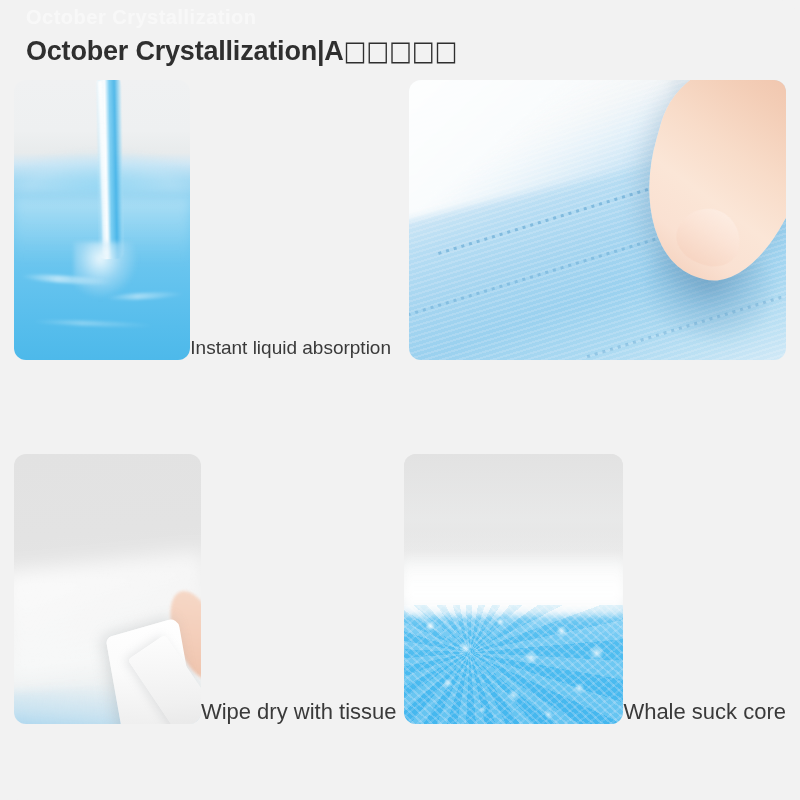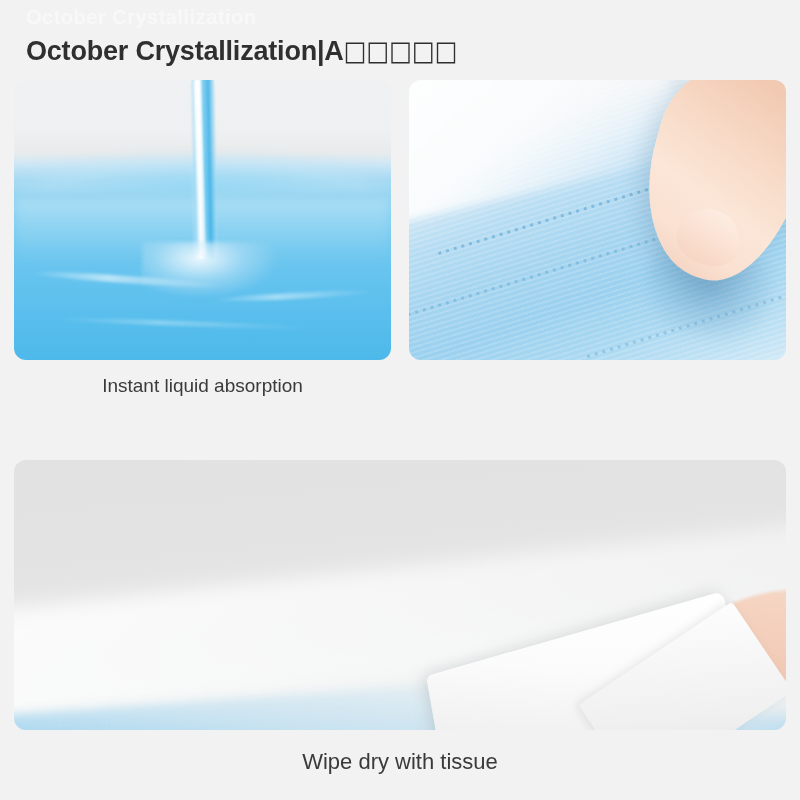--- a/index.html
+++ b/index.html
@@ -62,27 +62,27 @@
     left: 0;
     top: 80px;
     width: 800px;
   }
 
   .row {
     display: flex;
     width: 800px;
   }
   .row.row-1 { padding: 0 14px; gap: 18px; }
-  .row.row-2 { padding: 4px 14px; gap: 7px; margin-top: 58px; }
+  .row.row-2 { padding: 4px 14px; gap: 7px; margin-top: 90px; }
 
   .cell {
     flex: 1 1 0;
     display: flex;
-    flex-direction: column;
-    align-items: center;
+    flex-direction: row;
+    align-items: flex-end;
   }
 
   .panel {
     width: 100%;
     height: 280px;
     border-radius: 12px;
     overflow: hidden;
     position: relative;
     background: #ececec;
   }
@@ -444,17 +444,26 @@
           <div class="haze"></div>
           <div class="blue-edge"></div>
           <div class="blue-edge-2"></div>
           <div class="hand"></div>
           <div class="tissue"></div>
           <div class="tissue-fold"></div>
         </div>
         <div class="caption">Wipe dry with tissue</div>
       </div>
 
+      <div class="cell">
+        <div class="panel p4">
+          <div class="top-haze"></div>
+          <div class="fiber-band"></div>
+          <div class="crystals"></div>
+          <div class="crystal-sparkle"></div>
+        </div>
+        <div class="caption">Whale suck core</div>
+      </div>
 
     </div>
 
   </div>
 </div>
 
 </body></html>

